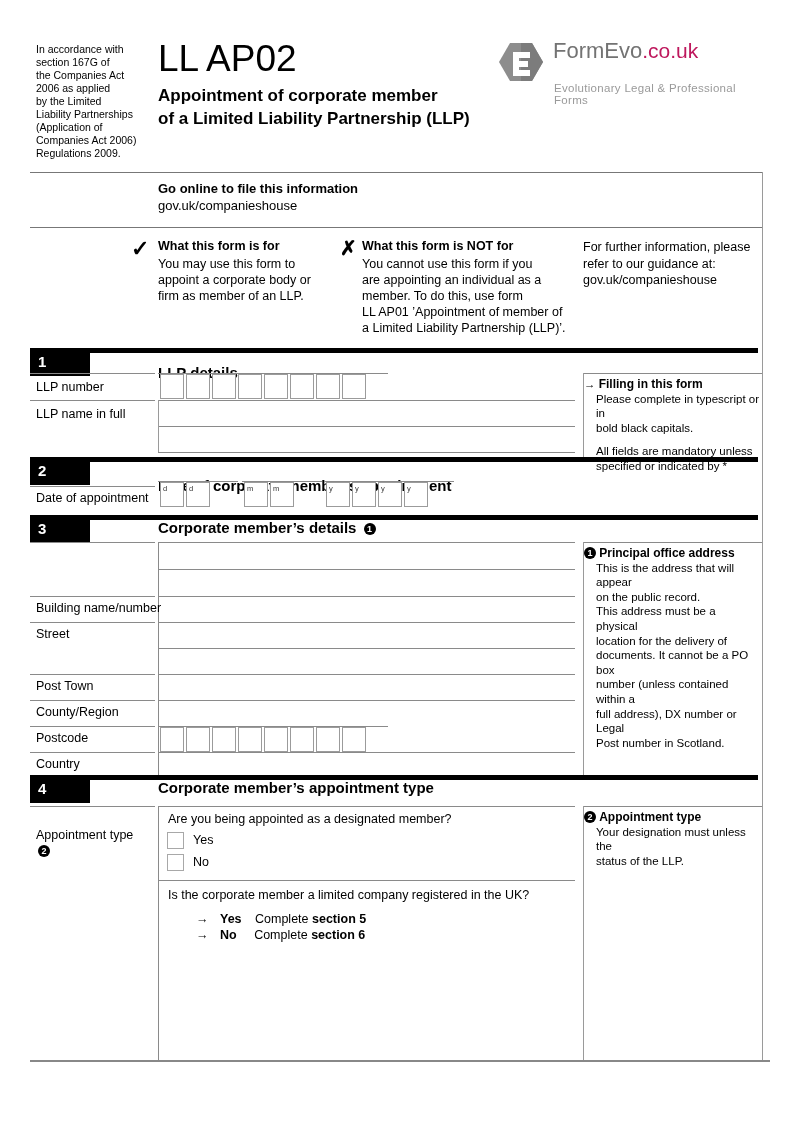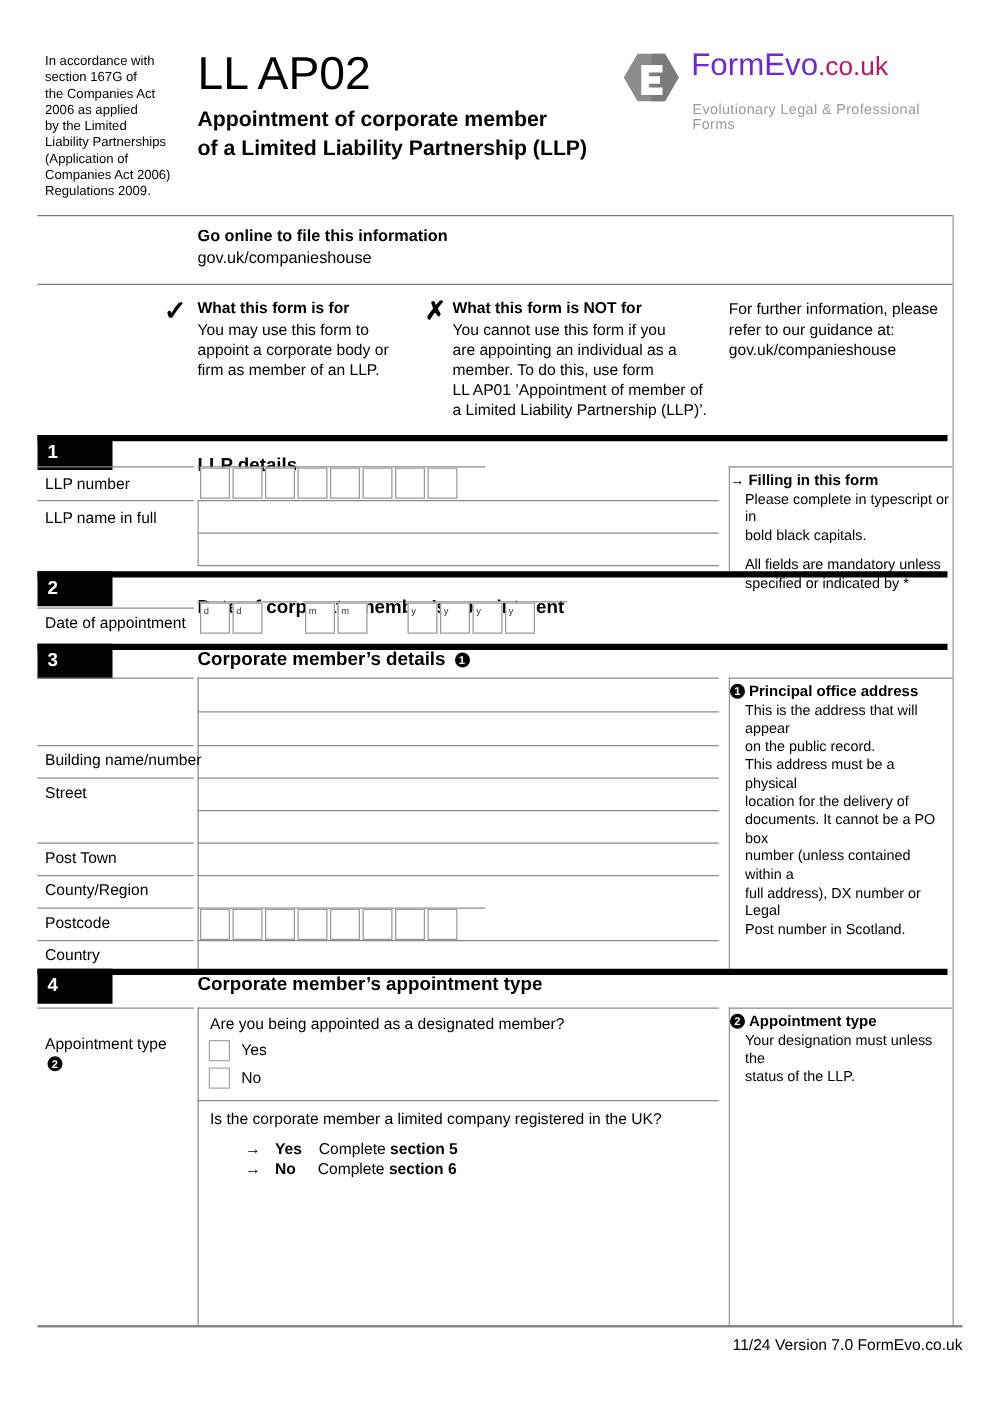--- a/index.html
+++ b/index.html
@@ -47,21 +47,21 @@
 
   <div class="abs" style="left:497px;top:36px;width:268px;height:64px;">
     <span class="abs" style="left:0;top:2px;">
       <svg width="48" height="48" viewBox="0 0 48 48">
         <polygon points="2,24 13,5 35,5 46,24 35,43 13,43" fill="#8d8d8d"></polygon>
         <polygon points="24,5 35,5 46,24 35,43 24,43" fill="#7c7c7c"></polygon>
         <path d="M16,14 h17 v6 h-11 v3 h9 v6 h-9 v3 h11 v6 h-17 z" fill="#ffffff"></path>
       </svg>
     </span>
     <span class="abs" style="left:56px;top:2px;">
-      <span style="font-size:25px;color:#6d28d9;">FormEvo</span><span style="font-size:21px;color:#be185d;">.co.uk</span>
+      <span style="font-size:22px;color:#737373;">FormEvo</span><span style="font-size:21px;color:#be185d;">.co.uk</span>
     </span>
     <span class="abs" style="left:57px;top:46px;font-size:11.5px;color:#9a9a9a;letter-spacing:0.3px;">Evolutionary Legal &amp; Professional Forms</span>
   </div>
 
   <div class="rule" style="left:30px;top:172px;width:732px;background:#777;"></div>
 
   <div class="abs" style="left:158px;top:181px;font-size:13px;font-weight:bold;">Go online to file this information</div>
   <div class="abs" style="left:158px;top:198px;font-size:13px;">gov.uk/companieshouse</div>
 
   <div class="rule" style="left:30px;top:227px;width:732px;background:#777;"></div>
@@ -239,15 +239,14 @@
   <div class="rule" style="left:583px;top:806px;width:179px;"></div>
   <div class="vrule" style="left:583px;top:806px;height:254px;"></div>
   <div class="note" style="top:810px;">
     <div><span class="marker">2</span> <span class="ntitle">Appointment type</span></div>
     <div class="nbody">Your designation must unless the
 status of the LLP.</div>
   </div>
 
   <div class="vrule" style="left:762px;top:172px;height:888px;"></div>
   <div class="abs" style="left:30px;top:1060px;width:740px;height:2px;background:#888;"></div>
-  <div class="abs" style="left:430px;top:1069px;width:340px;text-align:right;font-size:12.5px;">11/24 Version 7.0 FormEvo.co.uk</div>
 
 </div>
 
 </body></html>

